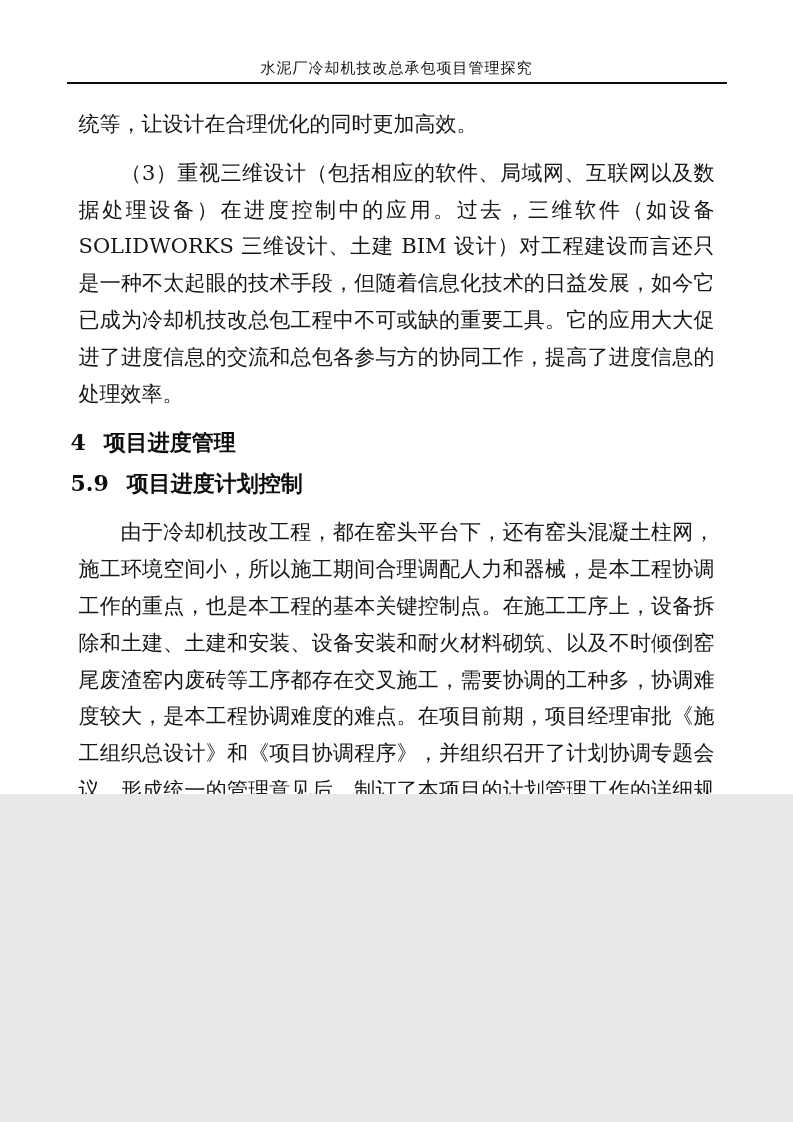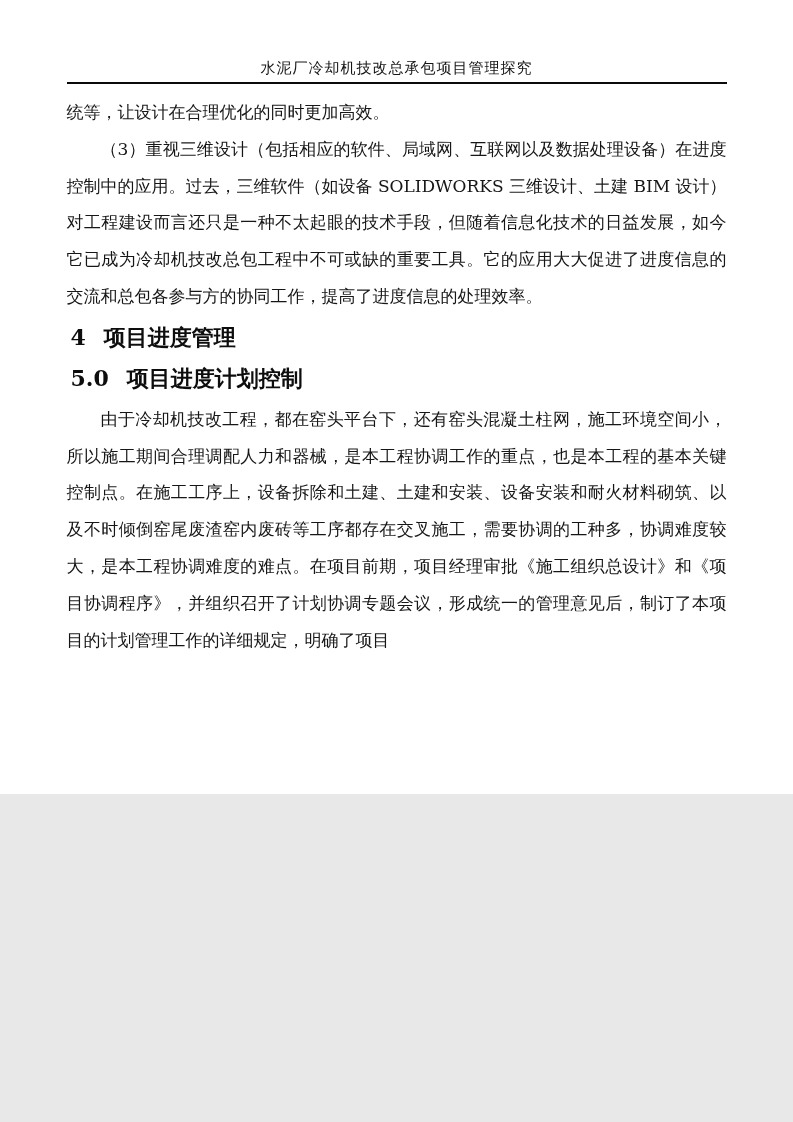--- a/index.html
+++ b/index.html
@@ -37,22 +37,22 @@
     border-top: 2px solid #0a0a0a;
     width: 100%;
   }
   
   .article {
     width: 660px;
     margin: 0 auto;
     padding-top: 2px;
   }
   .para {
-    margin: 0;
-    font-size: 17px;
+    margin: 12px;
+    font-size: 21px;
     line-height: 36.8px;
     text-align: justify;
     text-indent: 2em;
     color: #161616;
   }
   .para.no-indent {
     text-indent: 0;
   }
   .sec-heading {
     margin: 4px;
@@ -123,21 +123,21 @@
     <p class="para no-indent">统等，让设计在合理优化的同时更加高效。</p>
 
 
     <p class="para">（3）重视三维设计（包括相应的软件、局域网、互联网以及数据处理设备）在进度控制中的应用。过去，三维软件（如设备 SOLIDWORKS 三维设计、土建 BIM 设计）对工程建设而言还只是一种不太起眼的技术手段，但随着信息化技术的日益发展，如今它已成为冷却机技改总包工程中不可或缺的重要工具。它的应用大大促进了进度信息的交流和总包各参与方的协同工作，提高了进度信息的处理效率。</p>
 
     <h2 class="sec-heading level-1">
       <span class="sec-num">4</span><span>项目进度管理</span>
     </h2>
 
     <h3 class="sec-heading level-2">
-      <span class="sec-num">5.0</span><span>项目进度计划控制</span>
+      <span class="sec-num">5.9</span><span>项目进度计划控制</span>
     </h3>
 
 
 
     <p class="para">由于冷却机技改工程，都在窑头平台下，还有窑头混凝土柱网，施工环境空间小，所以施工期间合理调配人力和器械，是本工程协调工作的重点，也是本工程的基本关键控制点。在施工工序上，设备拆除和土建、土建和安装、设备安装和耐火材料砌筑、以及不时倾倒窑尾废渣窑内废砖等工序都存在交叉施工，需要协调的工种多，协调难度较大，是本工程协调难度的难点。在项目前期，项目经理审批《施工组织总设计》和《项目协调程序》，并组织召开了计划协调专题会议，形成统一的管理意见后，制订了本项目的计划管理工作的详细规定，明确了项目</p>
 
   </main>
 
   <footer class="page-footer">
     <svg class="footer-bar" viewBox="0 0 661 13" preserveAspectRatio="none" aria-hidden="true">

